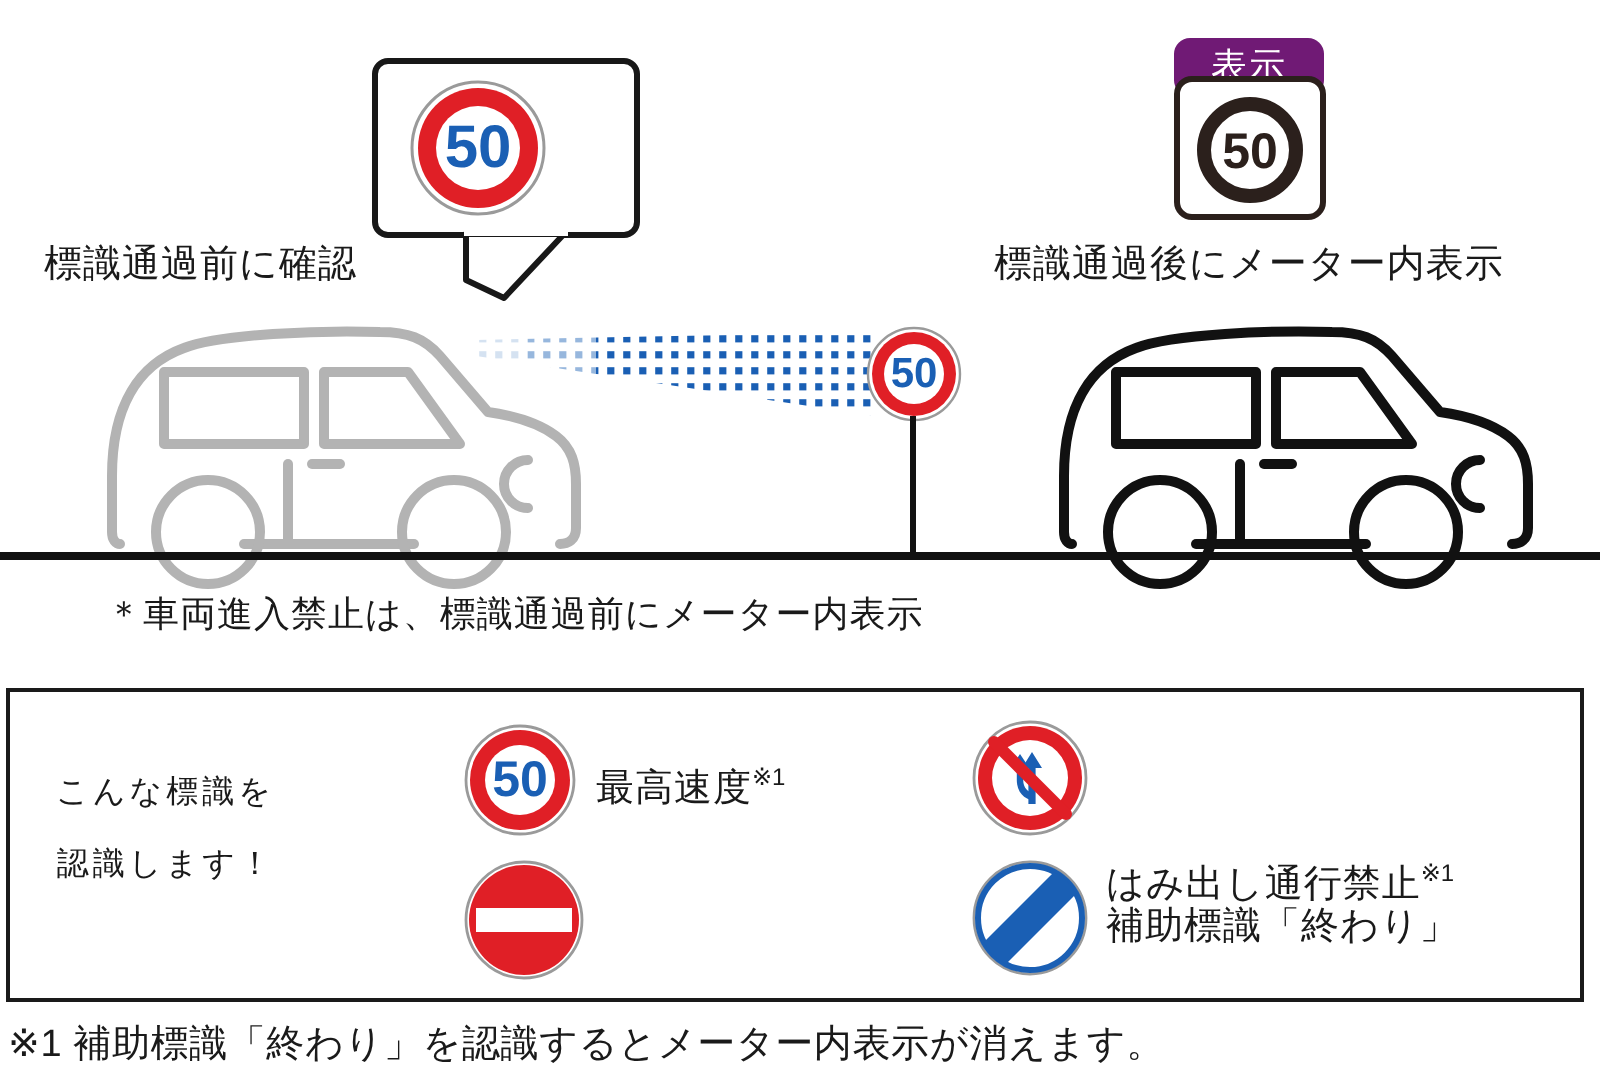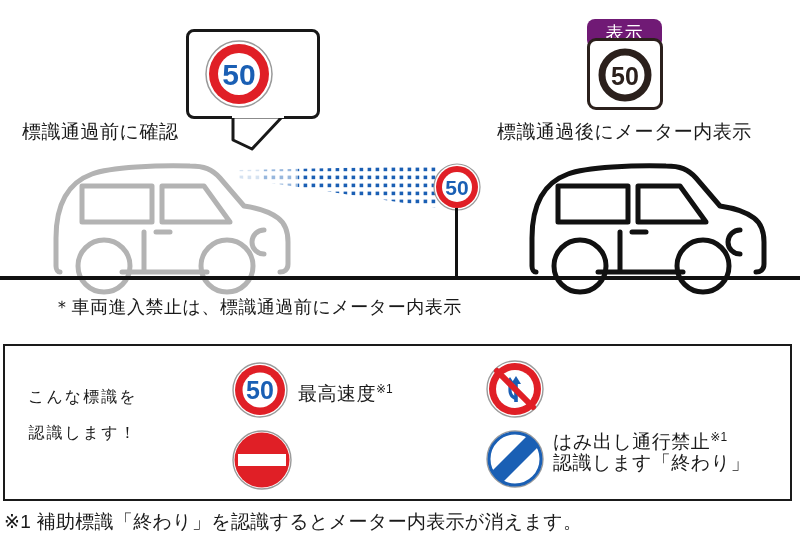--- a/index.html
+++ b/index.html
@@ -279,18 +279,18 @@
           <circle cx="29" cy="29" r="26"></circle>
         </clipPath>
     </defs>
     <circle cx="29" cy="29" r="28" fill="#ffffff" stroke="#9a9a9a" stroke-width="1.4"></circle>
     <circle cx="29" cy="29" r="26" fill="#ffffff" stroke="#1a5fb4" stroke-width="3"></circle>
     <g clip-path="url(#endClip)">
       <path d="M45 2 L56 13 L13 56 L2 45 Z" fill="#1a5fb4"></path>
     </g>
   </svg>
   <div class="abs sign-label" style="left:553px; top:450px;">
-    <span>認識します「終わり」</span><span class="sup"></span>
+    <span>補助標識「終わり」</span><span class="sup"></span>
   </div>
 
   <div class="abs footnote">※1 補助標識「終わり」を認識するとメーター内表示が消えます。</div>
 
 </div>
 
 </body></html>

